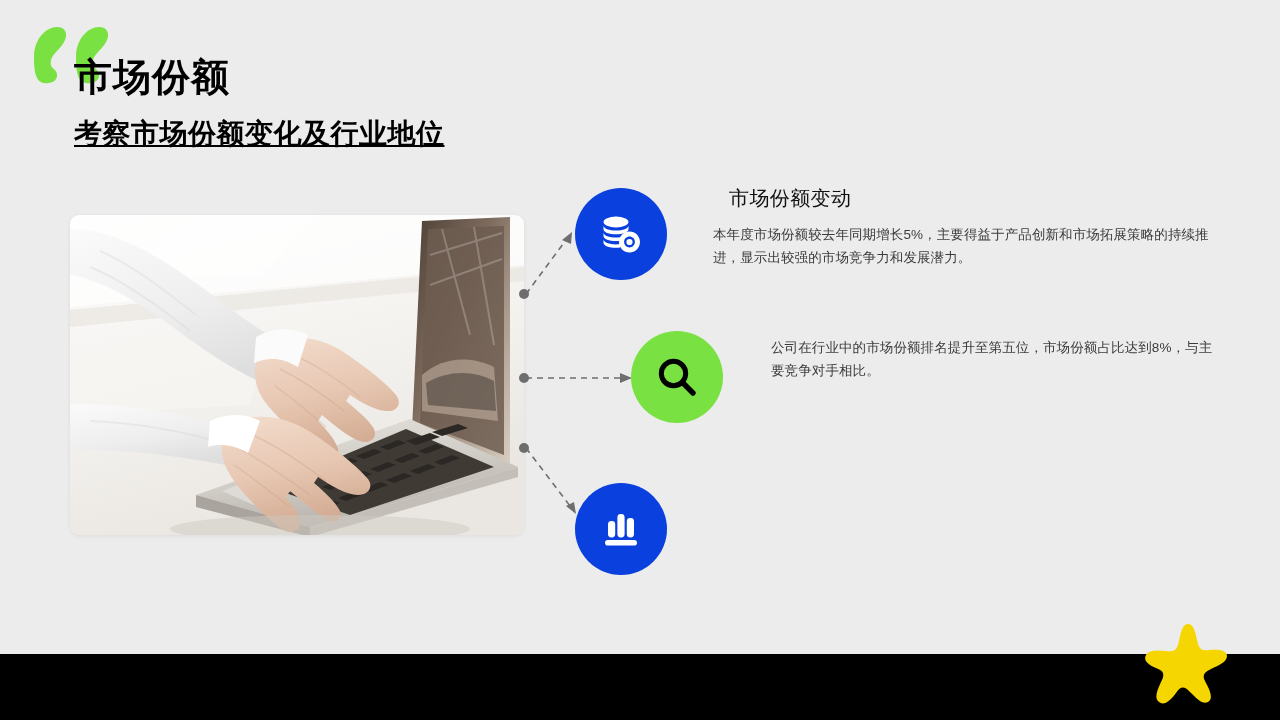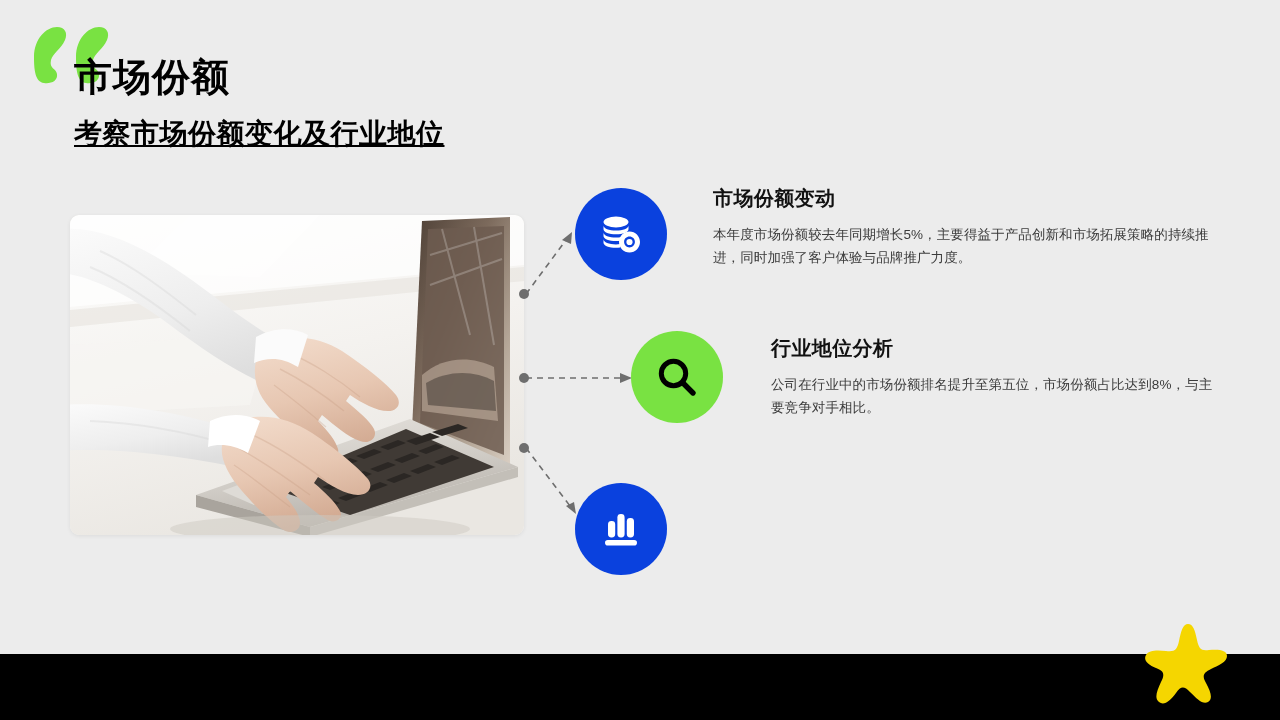--- a/index.html
+++ b/index.html
@@ -114,25 +114,26 @@
   .icon-circle svg { display: block; }
 
   
   .item-text { position: absolute; }
   #text-1 { left: 713px; top: 186px; width: 500px; }
   #text-2 { left: 771px; top: 336px; width: 452px; }
   #text-3 { left: 713px; top: 487px; width: 500px; }
 
   .item-heading {
     font-size: 20px;
-    font-weight: bold;
+    font-weight: normal;
     color: #111111;
     letter-spacing: 0.4px;
     line-height: 1.2;
     margin-bottom: 13px;
+    margin-left: 16px;
   }
   .item-body {
     font-size: 13.5px;
     color: #3b3b3b;
     line-height: 1.72;
     letter-spacing: 0.1px;
   }
 
   
   .star {
@@ -323,25 +324,24 @@
           <rect x="18.4" y="7" width="7.2" height="23.5" rx="3.4"></rect>
           <rect x="27.8" y="11" width="7.2" height="19.5" rx="3.4"></rect>
           <rect x="6" y="33" width="32" height="5.6" rx="2.8"></rect>
         </g>
       </svg>
     </span>
   </div>
 
   <div id="text-1" class="item-text">
     <div class="item-heading">市场份额变动</div>
-    <div class="item-body">本年度市场份额较去年同期增长5%，主要得益于产品创新和市场拓展策略的持续推进，同时加强了客户体验与品牌推广力度。</div>
+    <div class="item-body">本年度市场份额较去年同期增长5%，主要得益于产品创新和市场拓展策略的持续推进，显示出较强的市场竞争力和发展潜力。</div>
   </div>
 
   <div id="text-2" class="item-text">
-    <div class="item-heading">行业地位分析</div>
     <div class="item-body">公司在行业中的市场份额排名提升至第五位，市场份额占比达到8%，与主要竞争对手相比。</div>
   </div>
 
 
   <div class="bottom-band"></div>
 
   <div class="star">
     <svg viewBox="0 0 86 86" xmlns="http://www.w3.org/2000/svg" aria-hidden="true">
       <path d="M43 4 C48 4 50 10 52 20 C54 29 56 31 64 30 C74 29 82 30 82 36 C82 42 74 45 66 49 C58 53 57 56 61 63 C66 72 68 79 63 82 C58 85 52 79 45 72 C39 66 36 66 31 73 C25 81 19 86 14 82 C9 78 12 71 16 62 C20 54 19 51 11 48 C3 45 -2 40 1 35 C4 30 12 30 21 31 C30 32 32 30 34 21 C36 11 38 4 43 4 Z" fill="#f5d600"></path>
     </svg>

